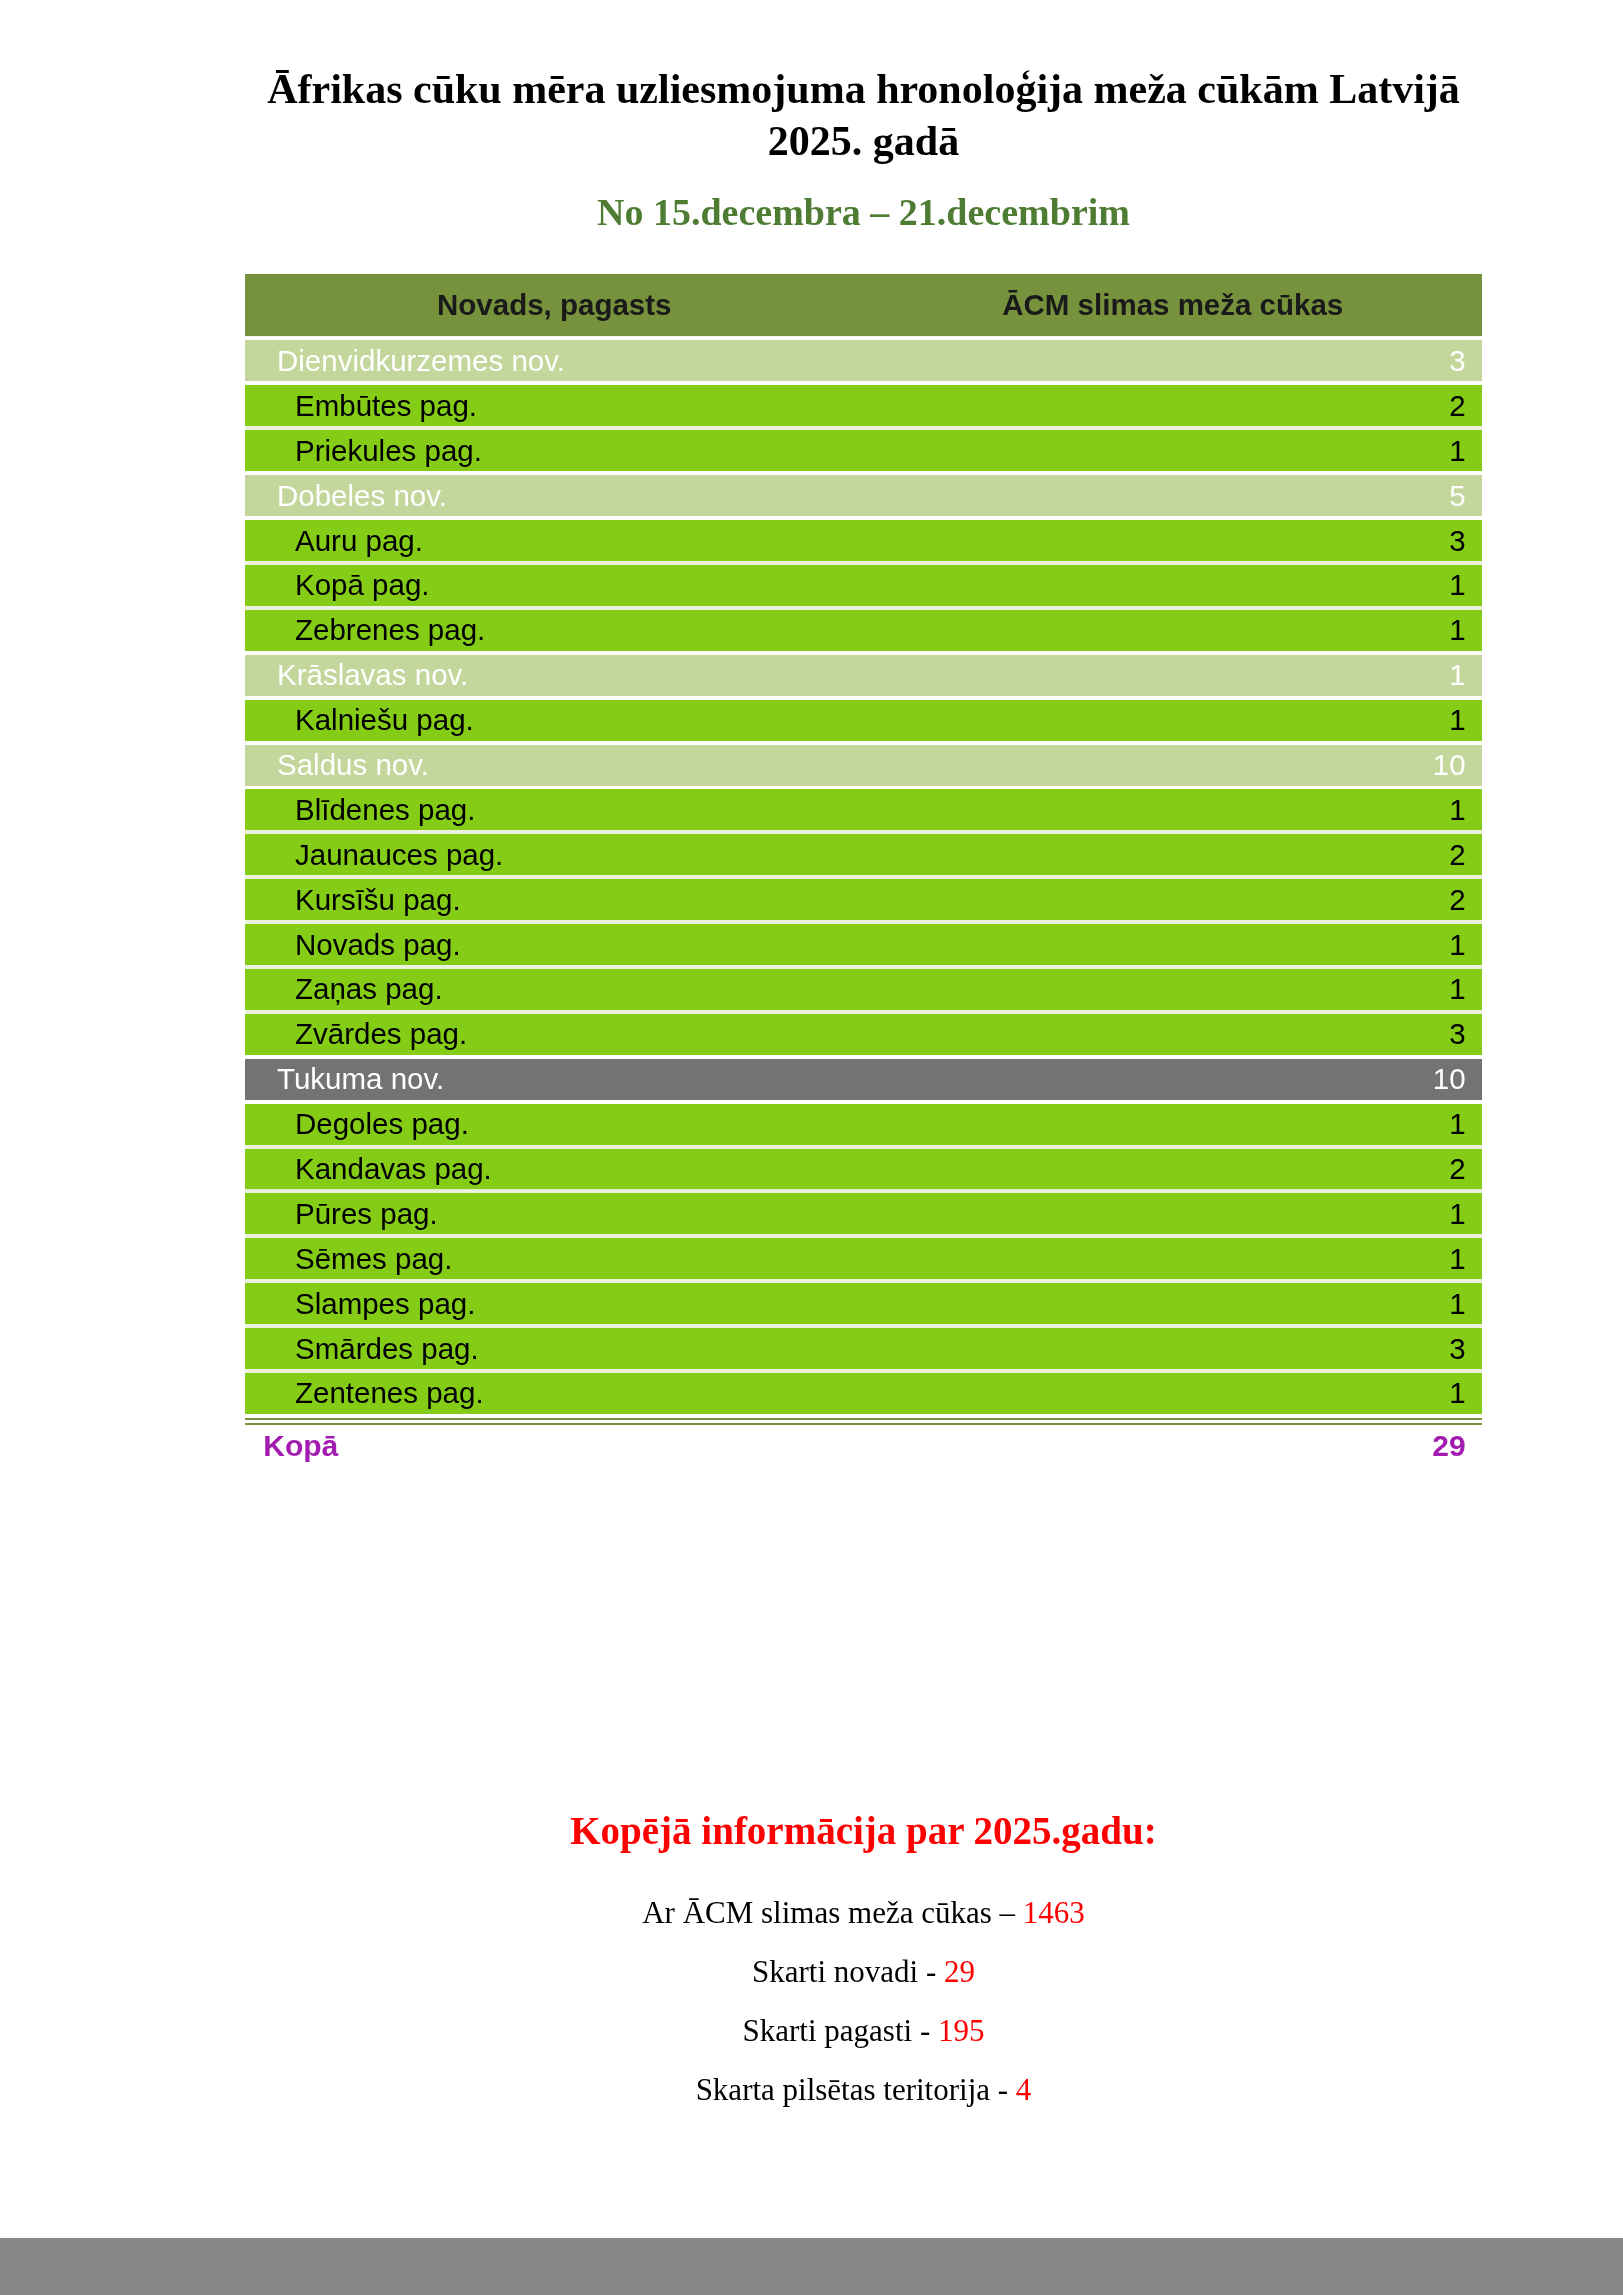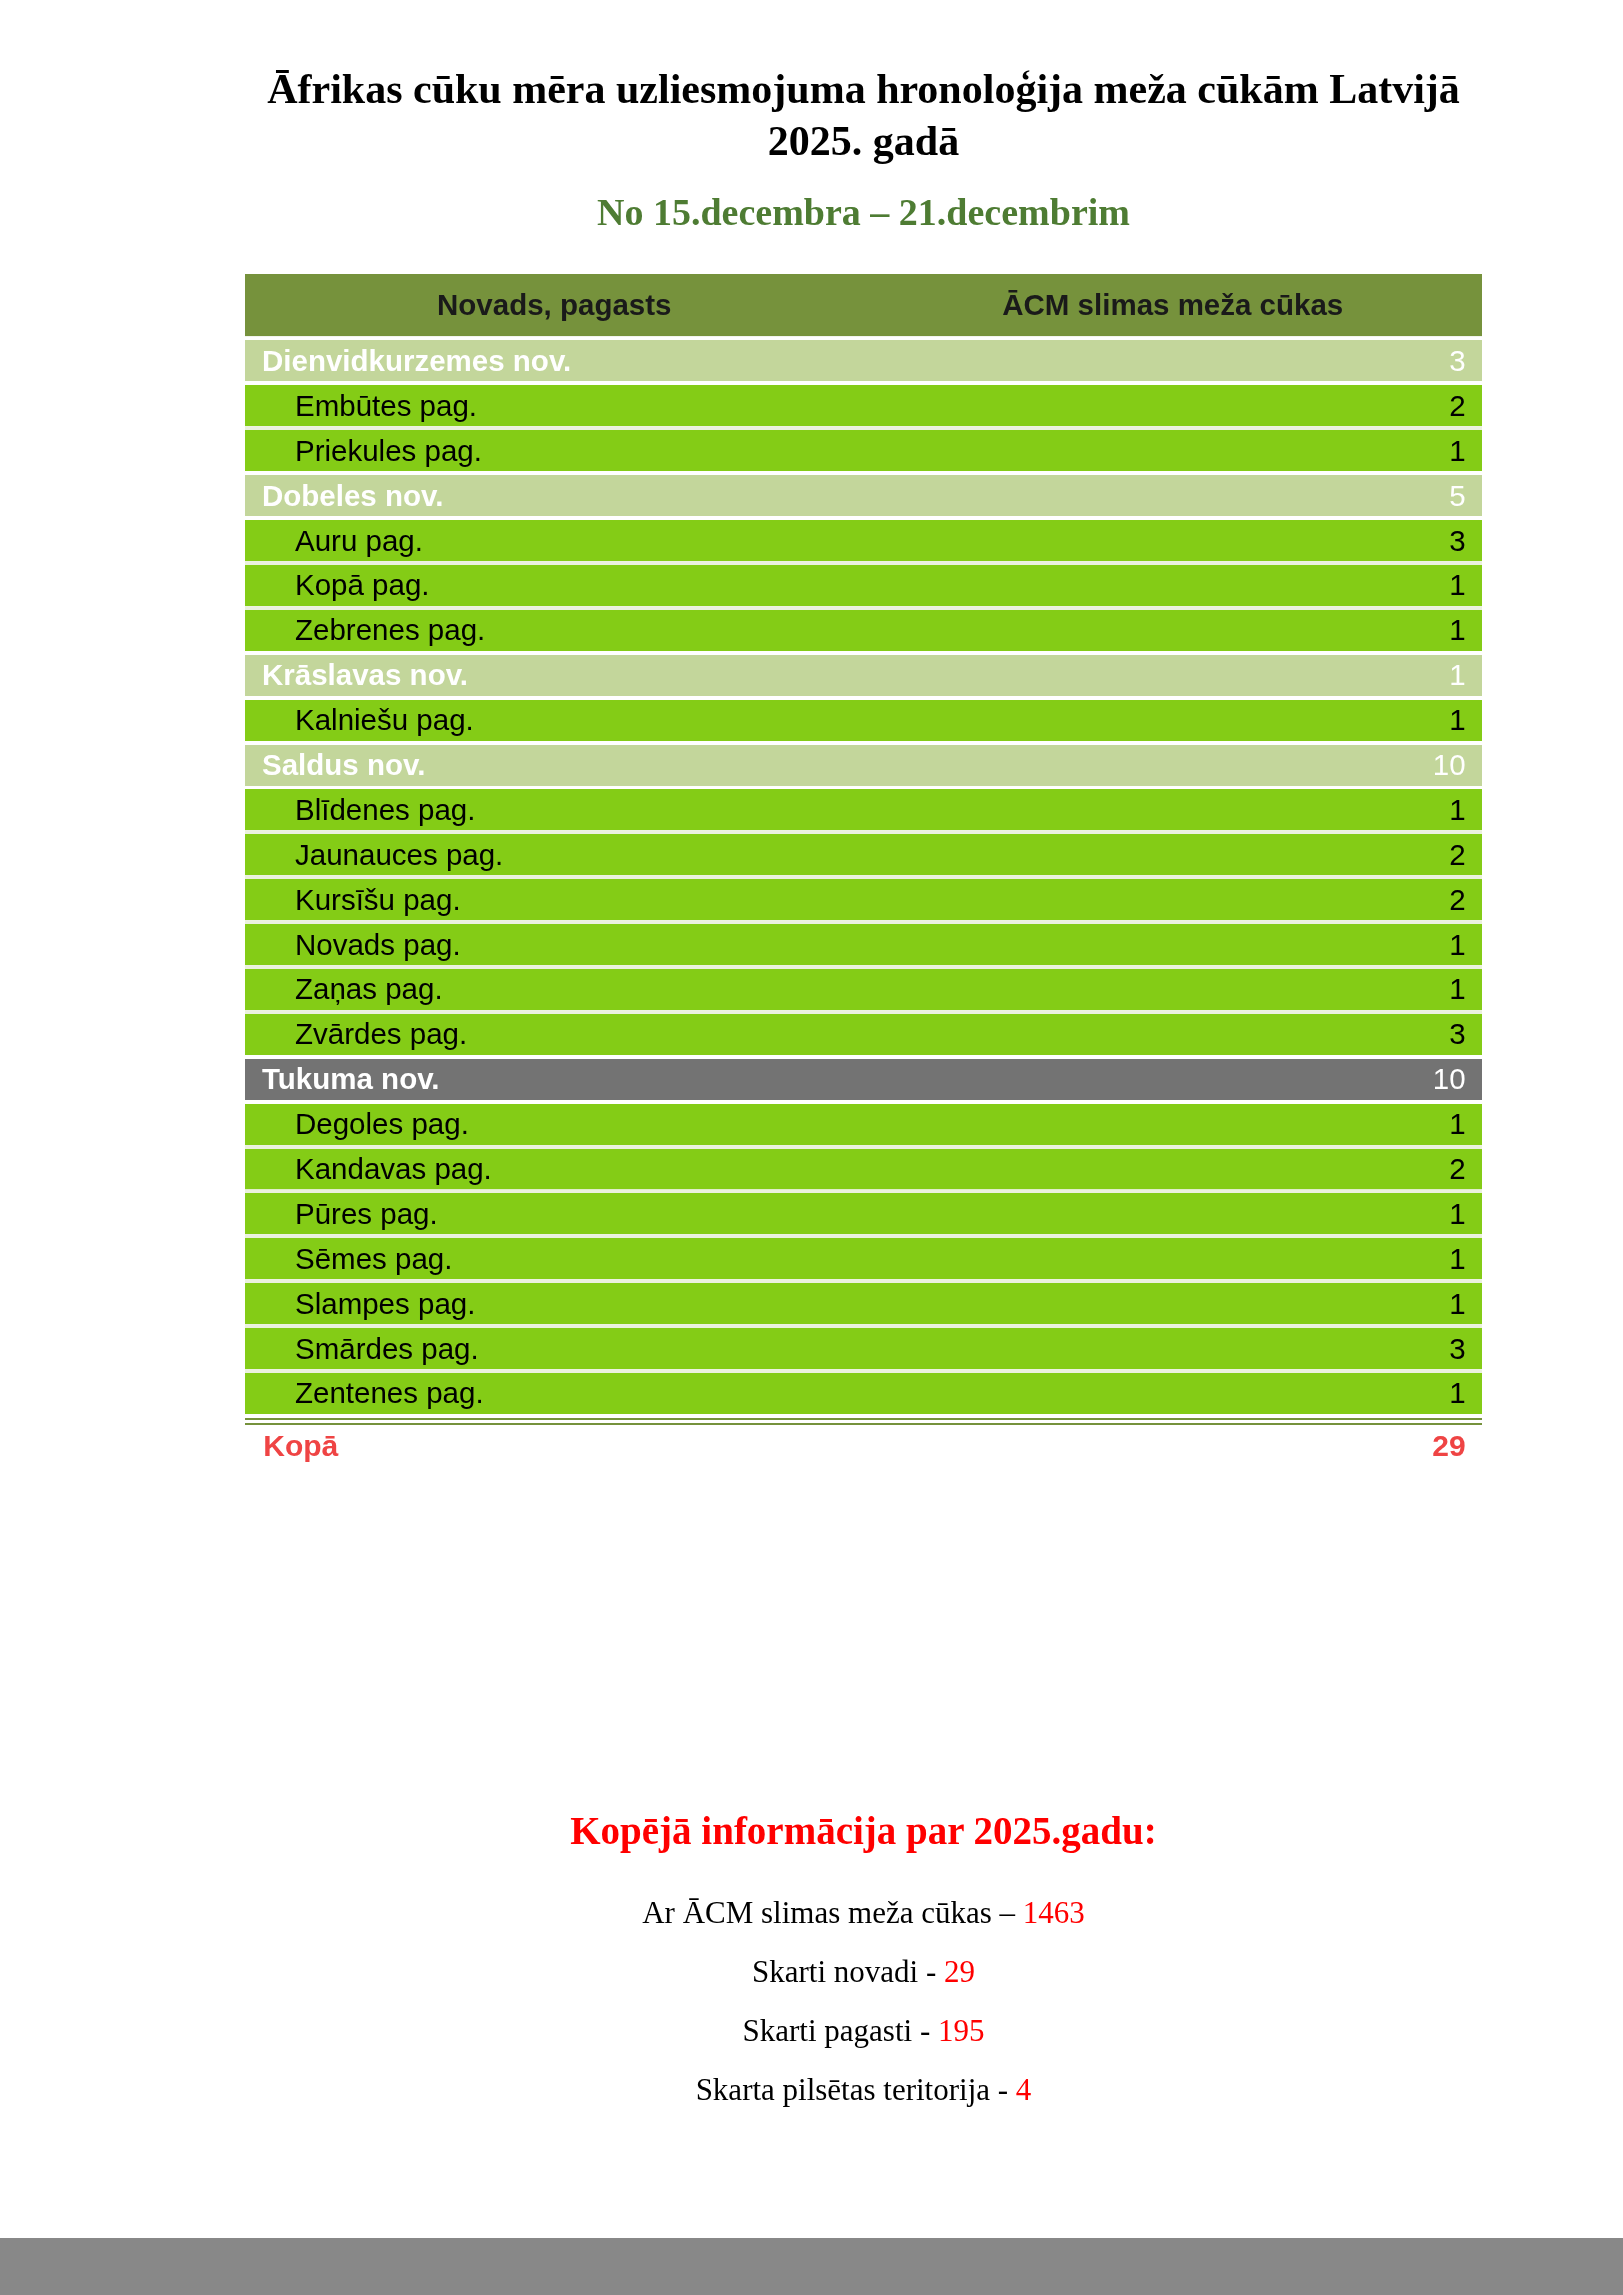--- a/index.html
+++ b/index.html
@@ -56,30 +56,30 @@
     color: #000000;
   }
   .tbody .row:last-child { margin-bottom: 0; gap: 41px; }
   .row .label { flex: 1 1 auto; padding-left: 50px; white-space: nowrap; }
   .row .value { flex: 0 0 196px; text-align: right; padding-right: 16.4px; }
   .row.pagasts + .row.pagasts { box-shadow: 0 -3.9px 0 0 #EBF1DE; }
   .row.group {
     color: #ffffff;
     box-shadow: 0 -3.9px 0 0 #ffffff, 0 3.9px 0 0 #ffffff;
   }
-  .row.group .label { padding-left: 17px; font-weight: bold; }
+  .row.group .label { padding-left: 32px; }
   .total-row {
     margin-top: 3.9px;
     border-top: 7.9px double #76923C;
     height: 43px;
     display: flex;
     align-items: center;
     font-weight: bold;
     font-size: 30px;
-    color: #ef4444;
+    color: #a21caf;
   }
   .total-row .label { flex: 1 1 auto; padding-left: 18.3px; }
   .total-row .value { flex: 0 0 196px; text-align: right; padding-right: 16.4px; }
   
   .summary {
     margin-top: 340px;
     text-align: center;
     font-family: "Liberation Serif", serif;
   }
   .summary-heading {

